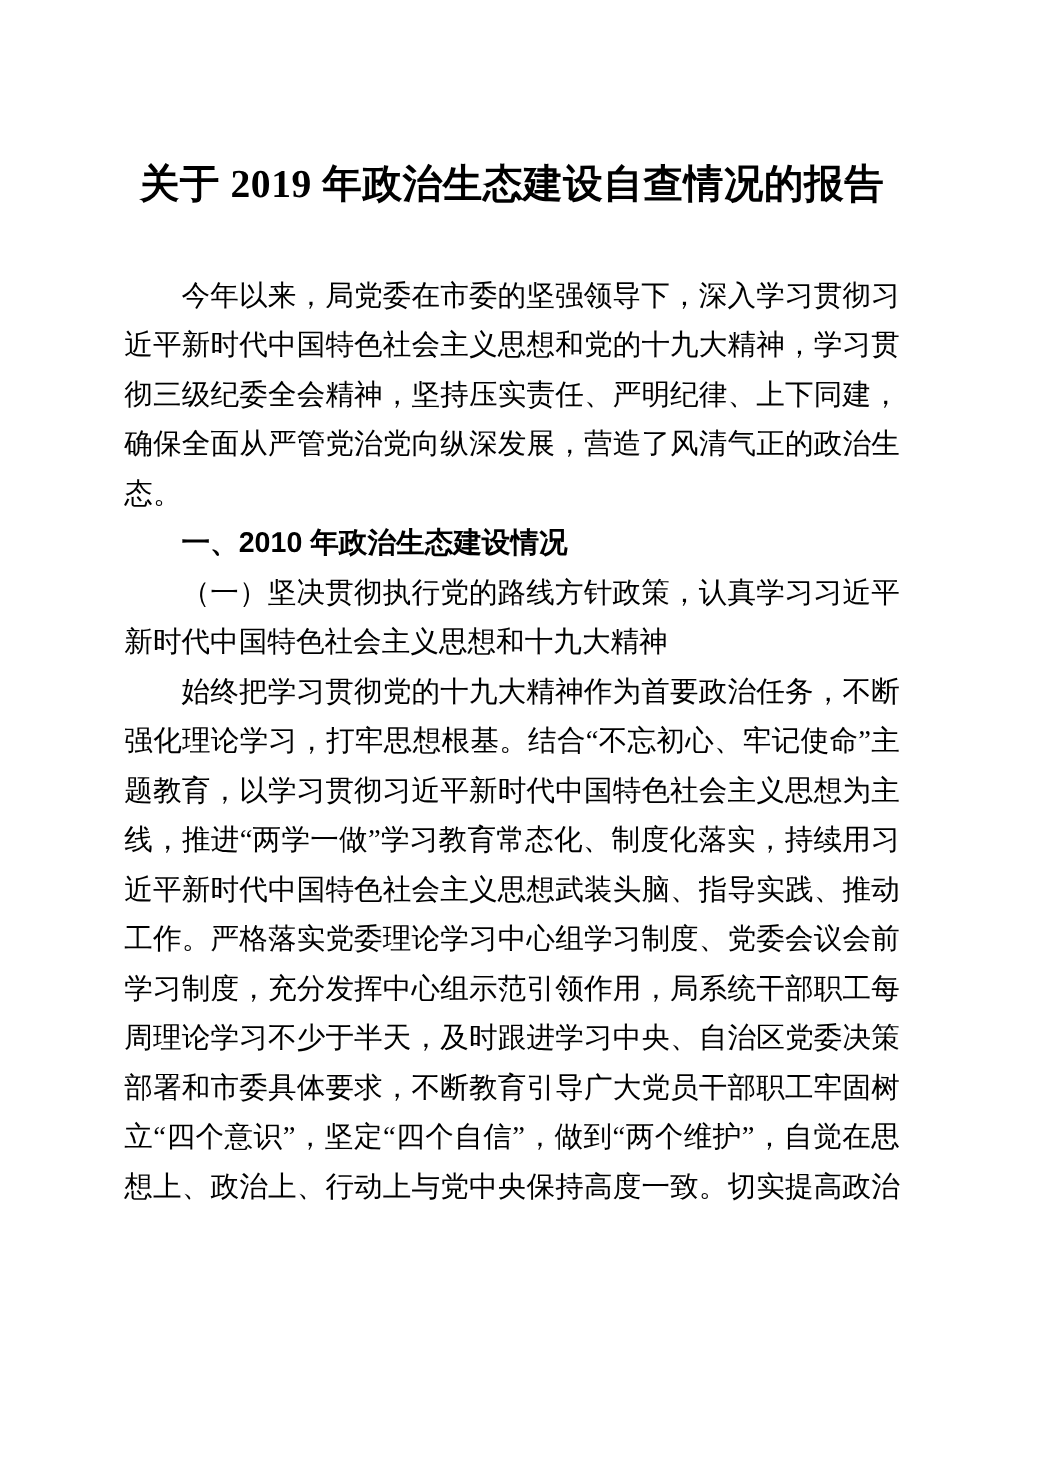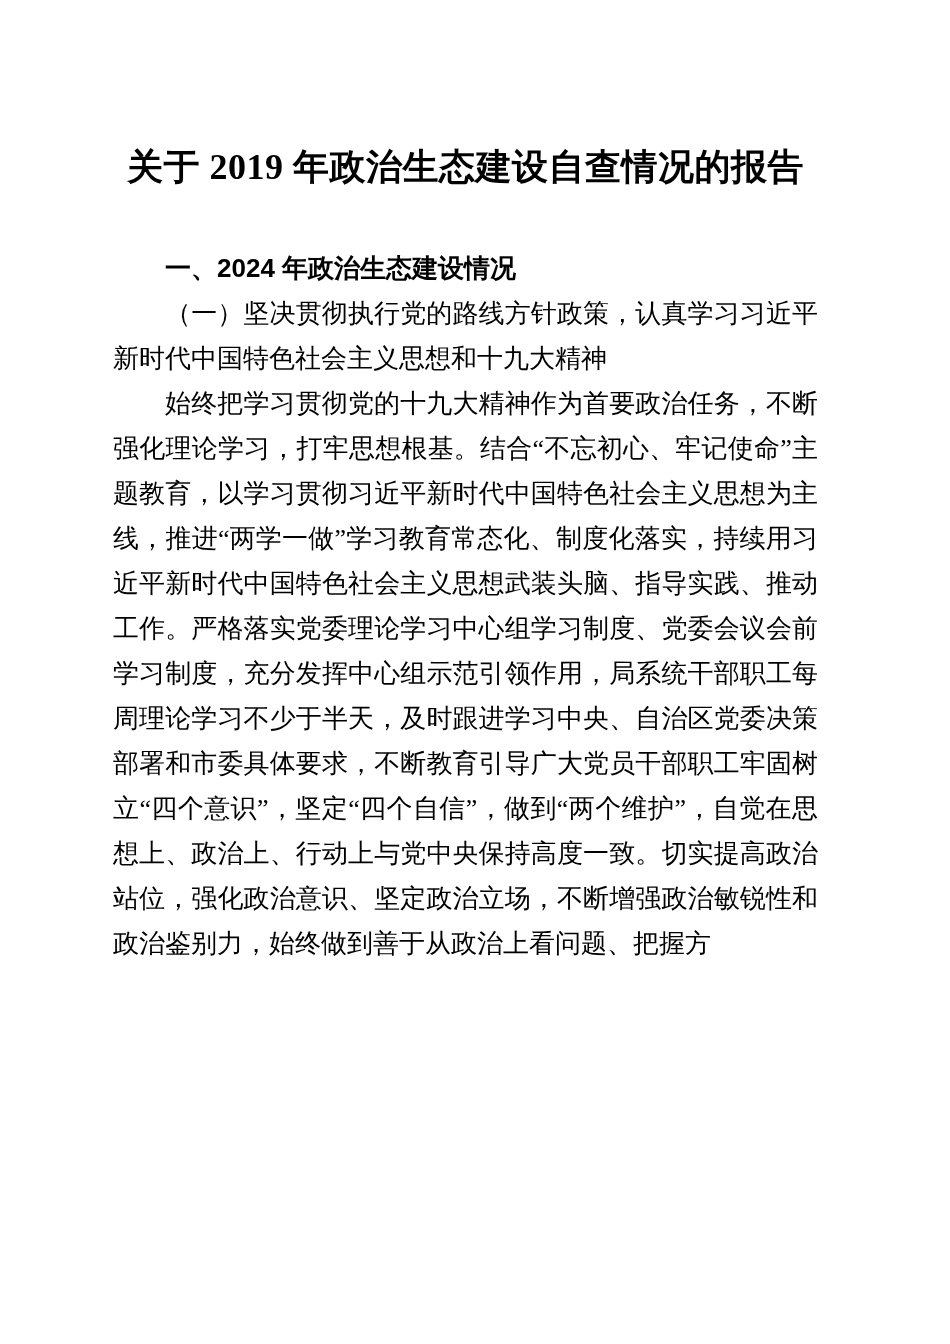--- a/index.html
+++ b/index.html
@@ -67,20 +67,21 @@
     color: #000000;
   }
 </style>
 </head>
 <body>
 
 <div class="page">
   <h1 class="doc-title">关于 2019 年政治生态建设自查情况的报告</h1>
 
   <div class="content">
+    <p class="body-para">今年以来，局党委在市委的坚强领导下，深入学习贯彻习近平新时代中国特色社会主义思想和党的十九大精神，学习贯彻三级纪委全会精神，坚持压实责任、严明纪律、上下同建，确保全面从严管党治党向纵深发展，营造了风清气正的政治生态。</p>
 
-    <h2 class="section-heading">一、2024 年政治生态建设情况</h2>
+    <h2 class="section-heading">一、2010 年政治生态建设情况</h2>
 
     <p class="sub-heading">（一）坚决贯彻执行党的路线方针政策，认真学习习近平新时代中国特色社会主义思想和十九大精神</p>
 
     <p class="body-para">始终把学习贯彻党的十九大精神作为首要政治任务，不断强化理论学习，打牢思想根基。结合“不忘初心、牢记使命”主题教育，以学习贯彻习近平新时代中国特色社会主义思想为主线，推进“两学一做”学习教育常态化、制度化落实，持续用习近平新时代中国特色社会主义思想武装头脑、指导实践、推动工作。严格落实党委理论学习中心组学习制度、党委会议会前学习制度，充分发挥中心组示范引领作用，局系统干部职工每周理论学习不少于半天，及时跟进学习中央、自治区党委决策部署和市委具体要求，不断教育引导广大党员干部职工牢固树立“四个意识”，坚定“四个自信”，做到“两个维护”，自觉在思想上、政治上、行动上与党中央保持高度一致。切实提高政治站位，强化政治意识、坚定政治立场，不断增强政治敏锐性和政治鉴别力，始终做到善于从政治上看问题、把握方</p>
   </div>
 </div>
 
 </body></html>

